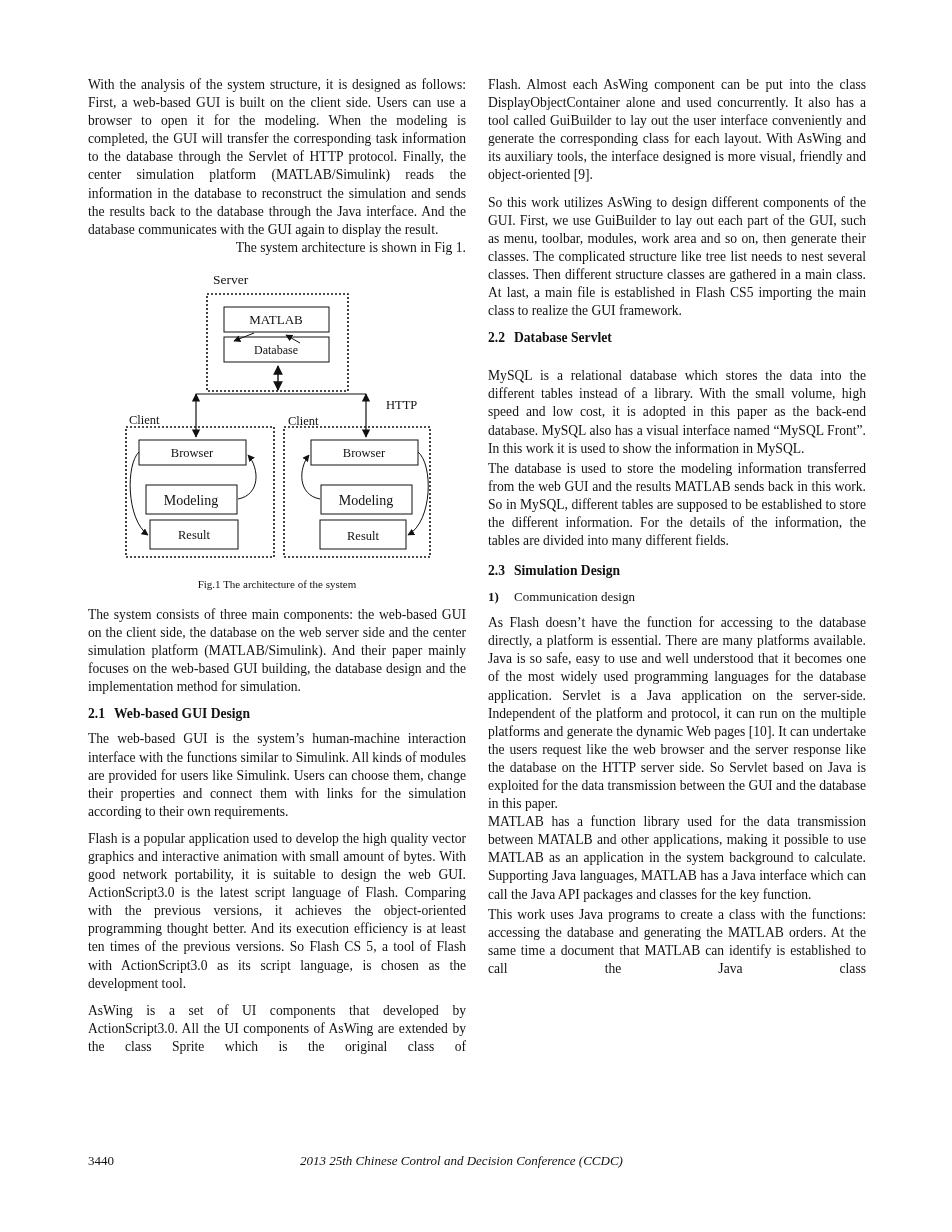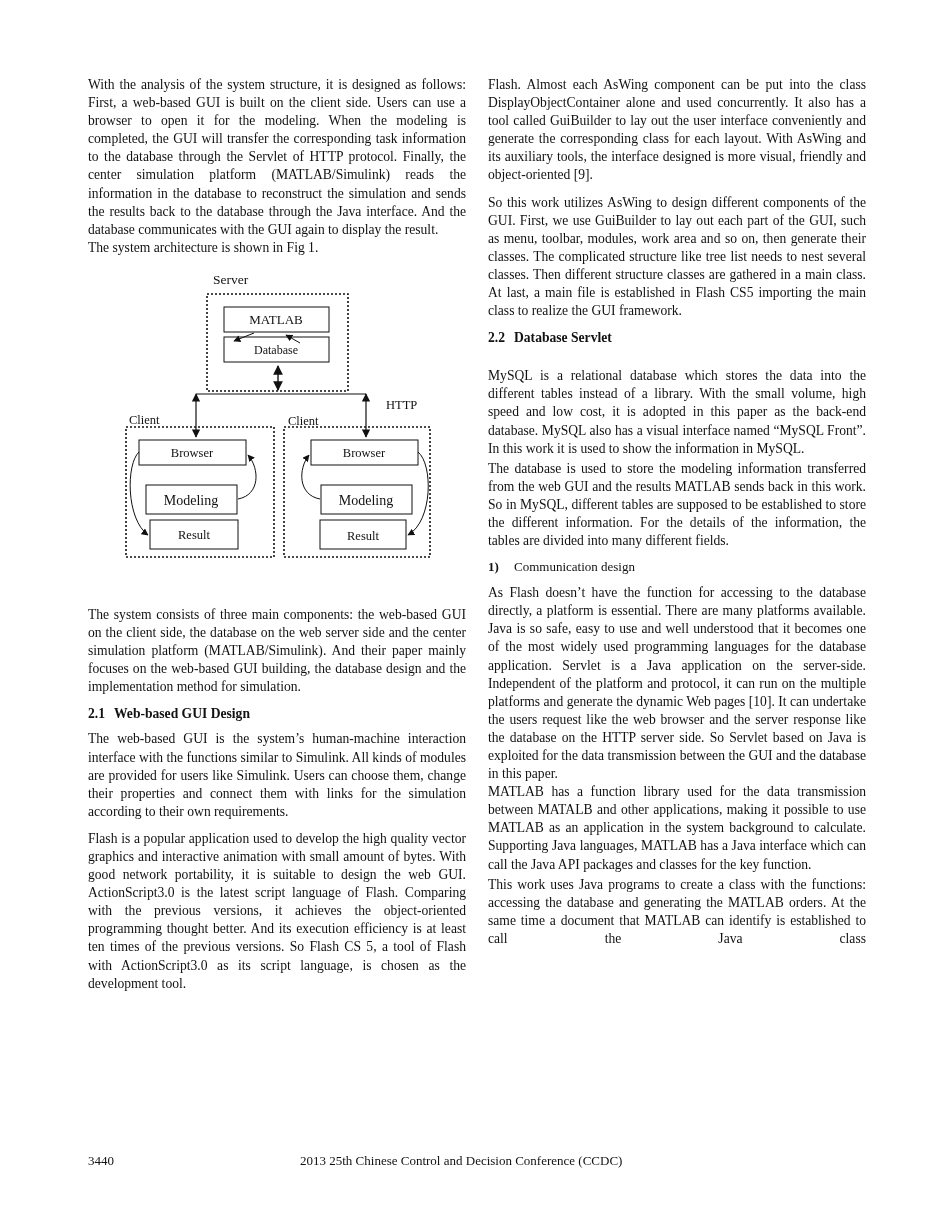--- a/index.html
+++ b/index.html
@@ -12,28 +12,28 @@
   p.gap { margin-top:8px; }
   h3 { margin:9px 0 7px 0; font-size:13.6px; font-weight:bold; line-height:18px; }
   h3 .num { display:inline-block; width:26px; }
   .sub { margin:8px 0 8px 0; font-size:13px; line-height:18px; }
   .sub .num { font-weight:bold; display:inline-block; width:26px; }
   .fig { position:relative; width:378px; height:330px; margin-top:2px; }
   .fig svg { position:absolute; left:0; top:0; }
   .caption { position:absolute; left:0; width:378px; top:316px; text-align:center; font-size:11px; }
   .footer { position:absolute; top:1153px; left:88px; width:790px; font-size:13px; }
   .footer .page-num { position:absolute; left:0; top:0; }
-  .footer .conf { position:absolute; left:212px; top:0; }
+  .footer .conf { position:absolute; left:212px; top:0; font-style:italic; }
 </style>
 </head>
 <body>
 
 <div class="col left">
   <p style="text-align-last:left;">With the analysis of the system structure, it is designed as follows: First, a web-based GUI is built on the client side. Users can use a browser to open it for the modeling. When the modeling is completed, the GUI will transfer the corresponding task information to the database through the Servlet of HTTP protocol. Finally, the center simulation platform (MATLAB/Simulink) reads the information in the database to reconstruct the simulation and sends the results back to the database through the Java interface. And the database communicates with the GUI again to display the result.</p>
-  <p style="text-align:left;">The system architecture is shown in Fig 1.</p>
+  <p style="text-align:right;">The system architecture is shown in Fig 1.</p>
 
   <div class="fig">
     <svg width="378" height="320" viewBox="0 0 378 320">
       <defs>
         <marker id="ah" viewBox="0 0 10 10" refX="9" refY="5" markerWidth="7" markerHeight="7" orient="auto-start-reverse">
           <path d="M0,0 L10,5 L0,10 z" fill="#111"></path>
         </marker>
       </defs>
 
       <rect x="119" y="35" width="141" height="97" fill="none" stroke="#111" stroke-width="1.6" stroke-dasharray="2,2"></rect>
@@ -72,41 +72,46 @@
       <text x="298" y="150" font-family="Liberation Serif, serif" font-size="12.5" fill="#111">HTTP</text>
       <text x="41" y="165" font-family="Liberation Serif, serif" font-size="12.5" fill="#111">Client</text>
       <text x="200" y="166" font-family="Liberation Serif, serif" font-size="12.5" fill="#111">Client</text>
       <text x="104" y="198" text-anchor="middle" font-family="Liberation Serif, serif" font-size="12.5" fill="#111">Browser</text>
       <text x="103" y="246" text-anchor="middle" font-family="Liberation Serif, serif" font-size="14" fill="#111">Modeling</text>
       <text x="106" y="280" text-anchor="middle" font-family="Liberation Serif, serif" font-size="12.5" fill="#111">Result</text>
       <text x="276" y="198" text-anchor="middle" font-family="Liberation Serif, serif" font-size="12.5" fill="#111">Browser</text>
       <text x="278" y="246" text-anchor="middle" font-family="Liberation Serif, serif" font-size="14" fill="#111">Modeling</text>
       <text x="275" y="281" text-anchor="middle" font-family="Liberation Serif, serif" font-size="12.5" fill="#111">Result</text>
     </svg>
+    <div class="caption">Fig.1 The architecture of the system</div>
   </div>
 
   <p class="gap" style="margin-top:17px; text-align-last:left;">The system consists of three main components: the web-based GUI on the client side, the database on the web server side and the center simulation platform (MATLAB/Simulink). And their paper mainly focuses on the web-based GUI building, the database design and the implementation method for simulation.</p>
 
   <h3>
     <span class="num">2.1</span><span>Web-based GUI Design</span>
   </h3>
   <p style="text-align-last:left;">The web-based GUI is the system’s human-machine interaction interface with the functions similar to Simulink. All kinds of modules are provided for users like Simulink. Users can choose them, change their properties and connect them with links for the simulation according to their own requirements.</p>
   <p class="gap" style="margin-top:9px; text-align-last:left;">Flash is a popular application used to develop the high quality vector graphics and interactive animation with small amount of bytes. With good network portability, it is suitable to design the web GUI. ActionScript3.0 is the latest script language of Flash. Comparing with the previous versions, it achieves the object-oriented programming thought better. And its execution efficiency is at least ten times of the previous versions. So Flash CS 5, a tool of Flash with ActionScript3.0 as its script language, is chosen as the development tool.</p>
+  <p class="gap" style="margin-top:9px; text-align-last:justify;">AsWing is a set of UI components that developed by ActionScript3.0. All the UI components of AsWing are extended by the class Sprite which is the original class of</p>
 </div>
 
 <div class="col right">
   <p style="text-align-last:left;">Flash. Almost each AsWing component can be put into the class DisplayObjectContainer alone and used concurrently. It also has a tool called GuiBuilder to lay out the user interface conveniently and generate the corresponding class for each layout. With AsWing and its auxiliary tools, the interface designed is more visual, friendly and object-oriented [9].</p>
   <p class="gap" style="margin-top:9px; text-align-last:left;">So this work utilizes AsWing to design different components of the GUI. First, we use GuiBuilder to lay out each part of the GUI, such as menu, toolbar, modules, work area and so on, then generate their classes. The complicated structure like tree list needs to nest several classes. Then different structure classes are gathered in a main class. At last, a main file is established in Flash CS5 importing the main class to realize the GUI framework.</p>
 
   <h3>
     <span class="num">2.2</span><span>Database Servlet</span>
   </h3>
   <p style="text-align-last:left;margin-top:20px;">MySQL is a relational database which stores the data into the different tables instead of a library. With the small volume, high speed and low cost, it is adopted in this paper as the back-end database. MySQL also has a visual interface named “MySQL Front”. In this work it is used to show the information in MySQL.</p>
   <p style="margin-top:2px; text-align-last:left;">The database is used to store the modeling information transferred from the web GUI and the results MATLAB sends back in this work. So in MySQL, different tables are supposed to be established to store the different information. For the details of the information, the tables are divided into many different fields.</p>
 
+  <h3 style="margin-top:12px;">
+    <span class="num">2.3</span><span>Simulation Design</span>
+  </h3>
   <div class="sub">
     <span class="num">1)</span><span>Communication design</span>
   </div>
   <p style="text-align-last:left;">As Flash doesn’t have the function for accessing to the database directly, a platform is essential. There are many platforms available. Java is so safe, easy to use and well understood that it becomes one of the most widely used programming languages for the database application. Servlet is a Java application on the server-side. Independent of the platform and protocol, it can run on the multiple platforms and generate the dynamic Web pages [10]. It can undertake the users request like the web browser and the server response like the database on the HTTP server side. So Servlet based on Java is exploited for the data transmission between the GUI and the database in this paper.</p>
 
   <p style="text-align-last:left;">MATLAB has a function library used for the data transmission between MATALB and other applications, making it possible to use MATLAB as an application in the system background to calculate. Supporting Java languages, MATLAB has a Java interface which can call the Java API packages and classes for the key function.</p>
   <p style="margin-top:2px; text-align-last:justify;">This work uses Java programs to create a class with the functions: accessing the database and generating the MATLAB orders. At the same time a document that MATLAB can identify is established to call the Java class</p>
 </div>
 
 <div class="footer">

